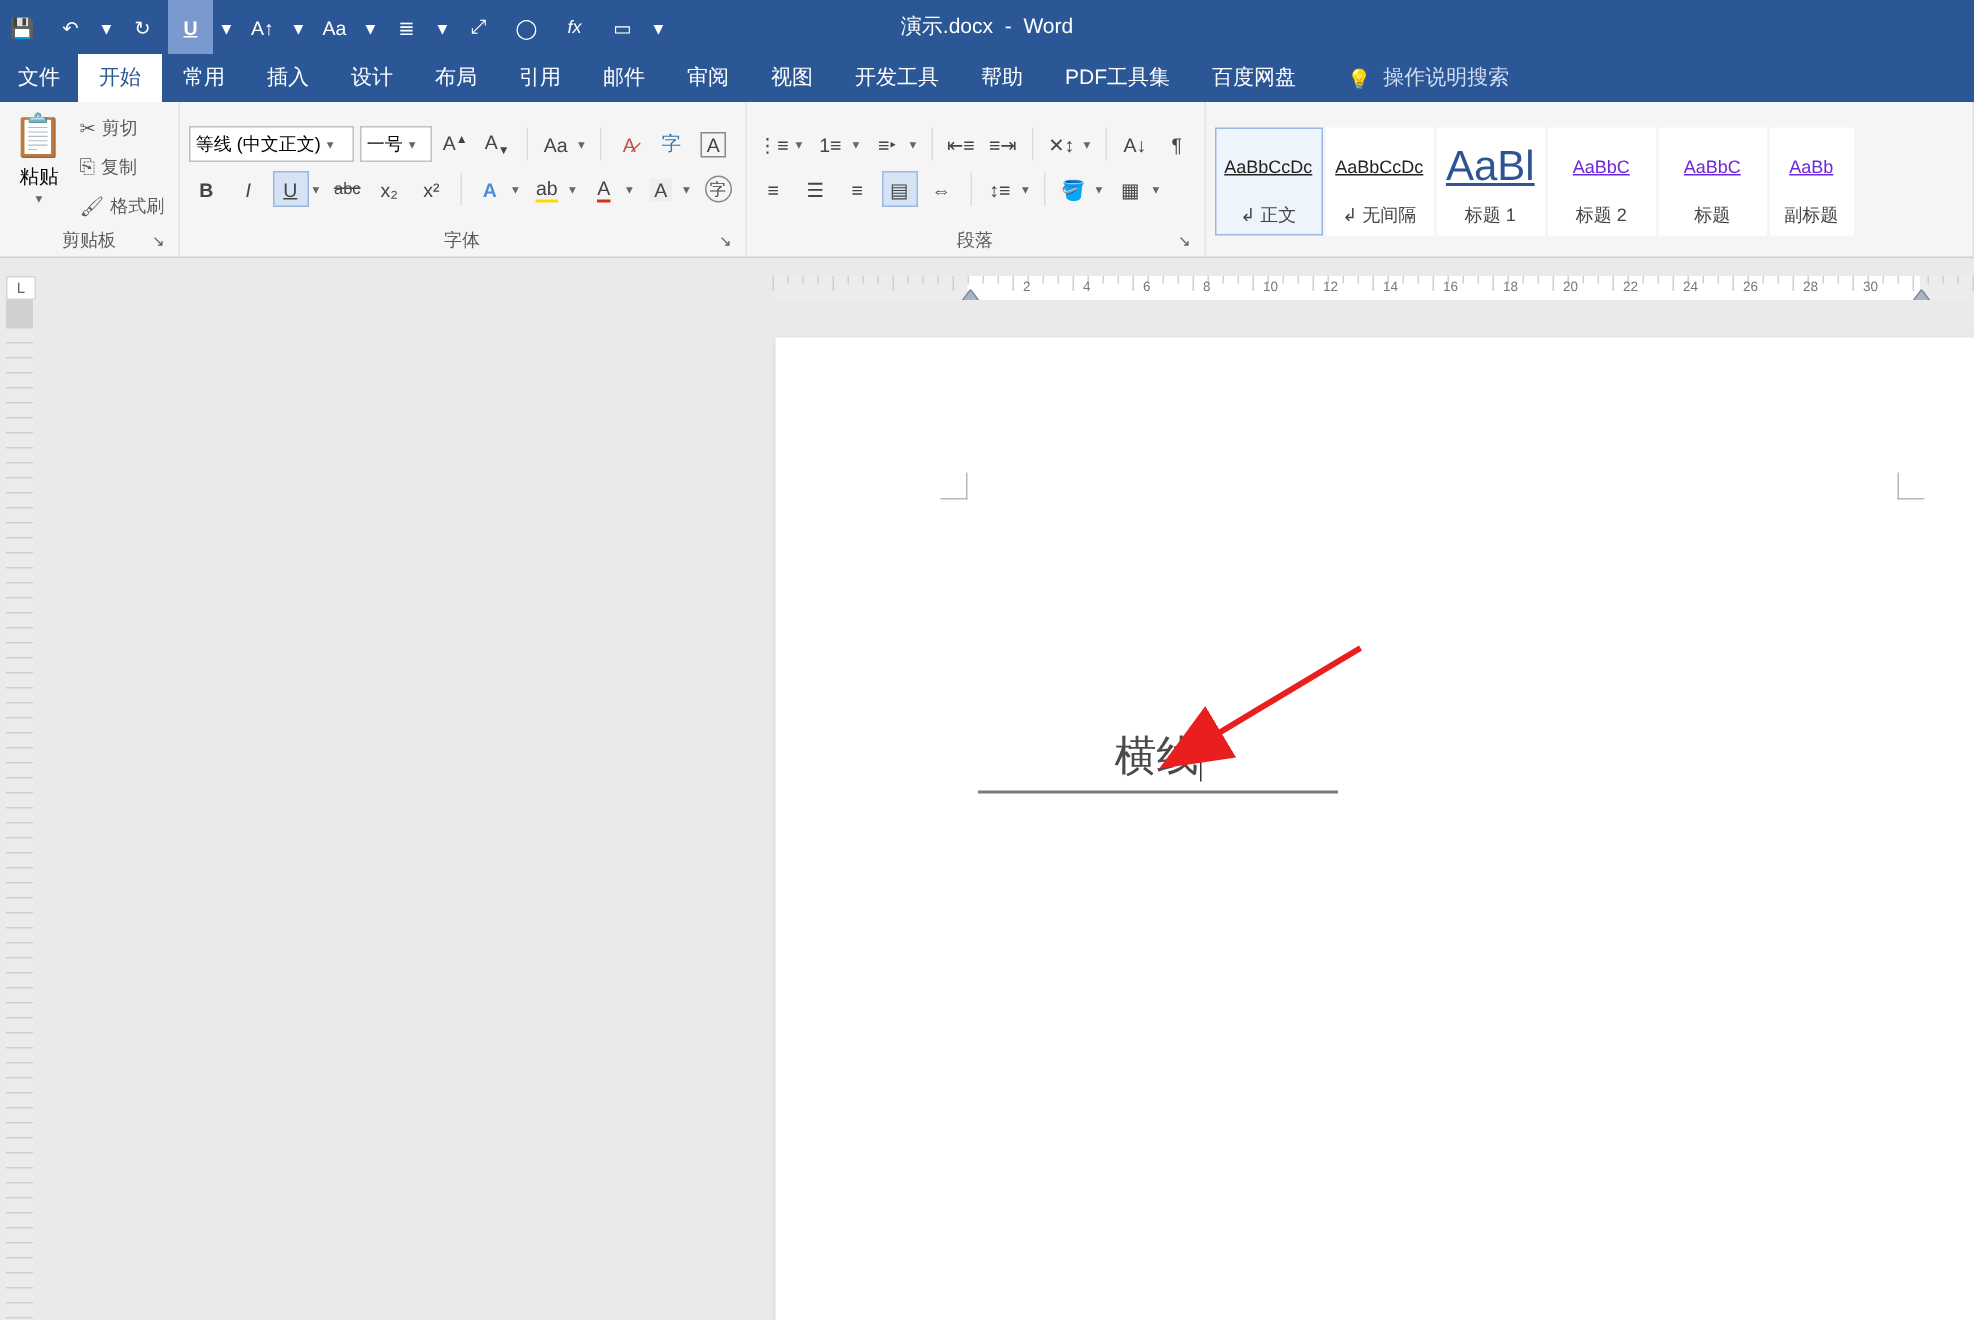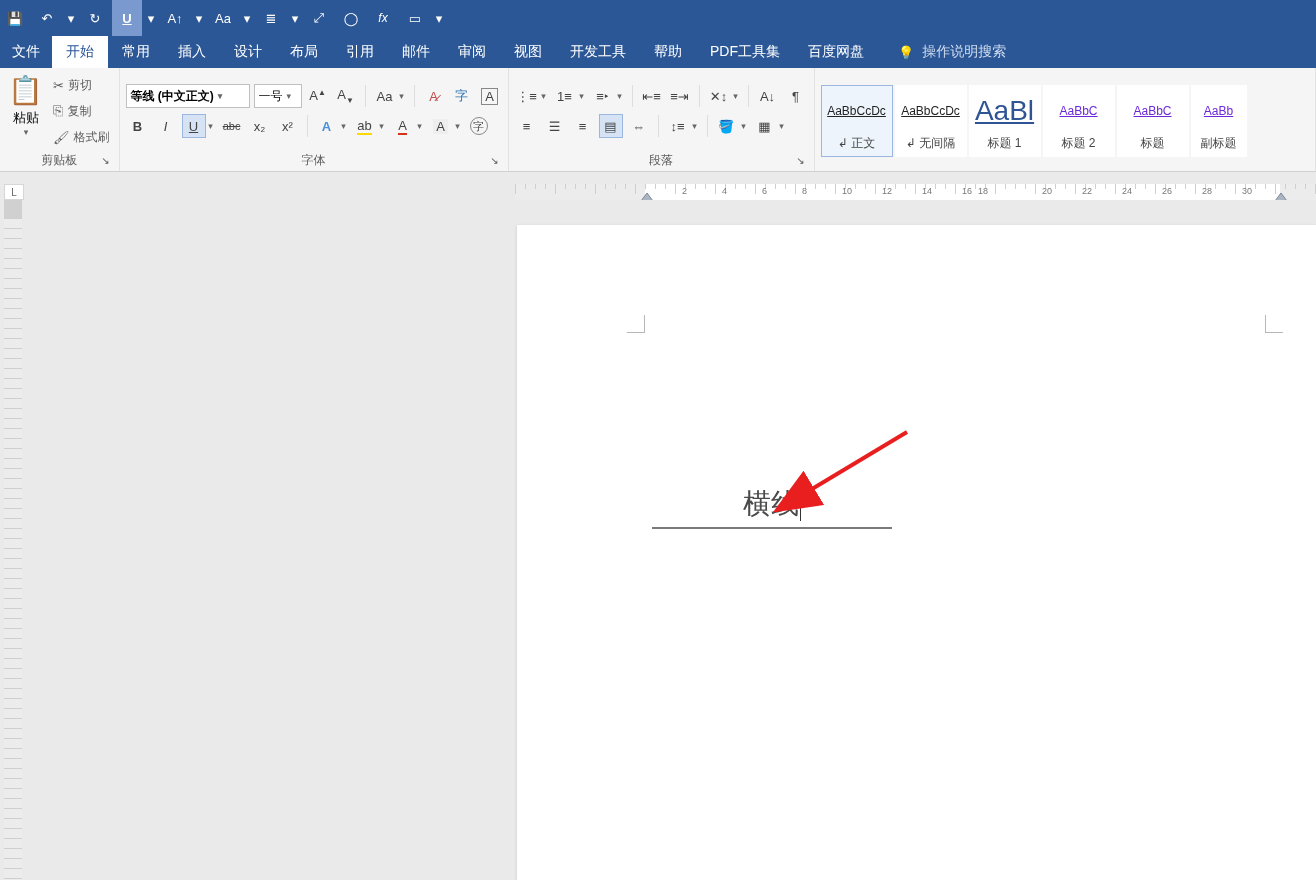--- a/index.html
+++ b/index.html
@@ -25,21 +25,21 @@
 .paste-big { width: 40px; height: 78px; display: flex; flex-direction: column; align-items: center; justify-content: flex-start; padding-top: 2px; cursor: pointer; }
 .paste-label { font-size: 13px; margin-top: 2px; }
 .side-stack { display: flex; flex-direction: column; gap: 4px; justify-content: center; }
 .side-btn { display: flex; align-items: center; gap: 4px; font-size: 12px; color: #5c5c5c; cursor: pointer; height: 22px; padding: 0 3px; }
 
 .font-group { }
 .font-rows { display: flex; flex-direction: column; gap: 6px; }
 .row { display: flex; align-items: center; gap: 4px; }
 .combo { height: 24px; border: 1px solid #c0c0c0; background: #fff; display: flex; align-items: center; font-size: 12px; padding: 0 4px; cursor: pointer; }
 .combo .arrow { margin-left: 4px; font-size: 9px; color: #666; }
-.font-name { width: 124px; font-weight: bold; }
+.font-name { width: 110px; }
 .font-size { width: 48px; }
 .rbtn { width: 24px; height: 24px; display: flex; align-items: center; justify-content: center; cursor: pointer; color: #444; font-size: 13px; }
 .rbtn.sel { background: #d6e3f5; border: 1px solid #9bb6df; }
 .rbtn-split { display: flex; align-items: center; cursor: pointer; }
 .rbtn-split .dd { width: 10px; font-size: 9px; color: #666; text-align: center; }
 .sep { width: 1px; height: 22px; background: #ddd; margin: 0 3px; }
 
 .para-rows { display: flex; flex-direction: column; gap: 6px; }
 
 .styles-group { flex: 1; }
@@ -113,20 +113,23 @@
     <div class="qat-item">
         <span class="icon-glyph">◯</span>
       </div>
     <div class="qat-item">
         <span style="font-style:italic;font-size:12px">fx</span>
       </div>
     <div class="qat-item">
         <span class="icon-glyph">▭</span>
       </div>
     <div class="qat-more">▾</div>
+  </div>
+  <div class="title-text">
+    <span>演示.docx</span> &nbsp;-&nbsp; <span>Word</span>
   </div>
 </div>
 
 <div class="tabs-row">
   <div class="tab file">文件</div>
   <div class="tab active">开始</div>
   <div class="tab">常用</div>
   <div class="tab">插入</div>
   <div class="tab">设计</div>
   <div class="tab">布局</div>
@@ -452,21 +455,21 @@
     <div class="tick-num" style="left: 407px;">14</div>
     <div class="tick-line" style="left: 420px; height: 5px;"></div>
     <div class="tick-line" style="left: 430px; height: 5px;"></div>
     <div class="tick-line" style="left: 440px; height: 10px;"></div>
     <div class="tick-line" style="left: 450px; height: 5px;"></div>
     <div class="tick-num" style="left: 447px;">16</div>
     <div class="tick-line" style="left: 460px; height: 5px;"></div>
     <div class="tick-line" style="left: 470px; height: 5px;"></div>
     <div class="tick-line" style="left: 480px; height: 10px;"></div>
     <div class="tick-line" style="left: 490px; height: 5px;"></div>
-    <div class="tick-num" style="left: 463px;">18</div>
+    <div class="tick-num" style="left: 487px;">18</div>
     <div class="tick-line" style="left: 500px; height: 5px;"></div>
     <div class="tick-line" style="left: 510px; height: 5px;"></div>
     <div class="tick-line" style="left: 520px; height: 10px;"></div>
     <div class="tick-line" style="left: 530px; height: 5px;"></div>
     <div class="tick-num" style="left: 527px;">20</div>
     <div class="tick-line" style="left: 540px; height: 5px;"></div>
     <div class="tick-line" style="left: 550px; height: 5px;"></div>
     <div class="tick-line" style="left: 560px; height: 10px;"></div>
     <div class="tick-line" style="left: 570px; height: 5px;"></div>
     <div class="tick-num" style="left: 567px;">22</div>

